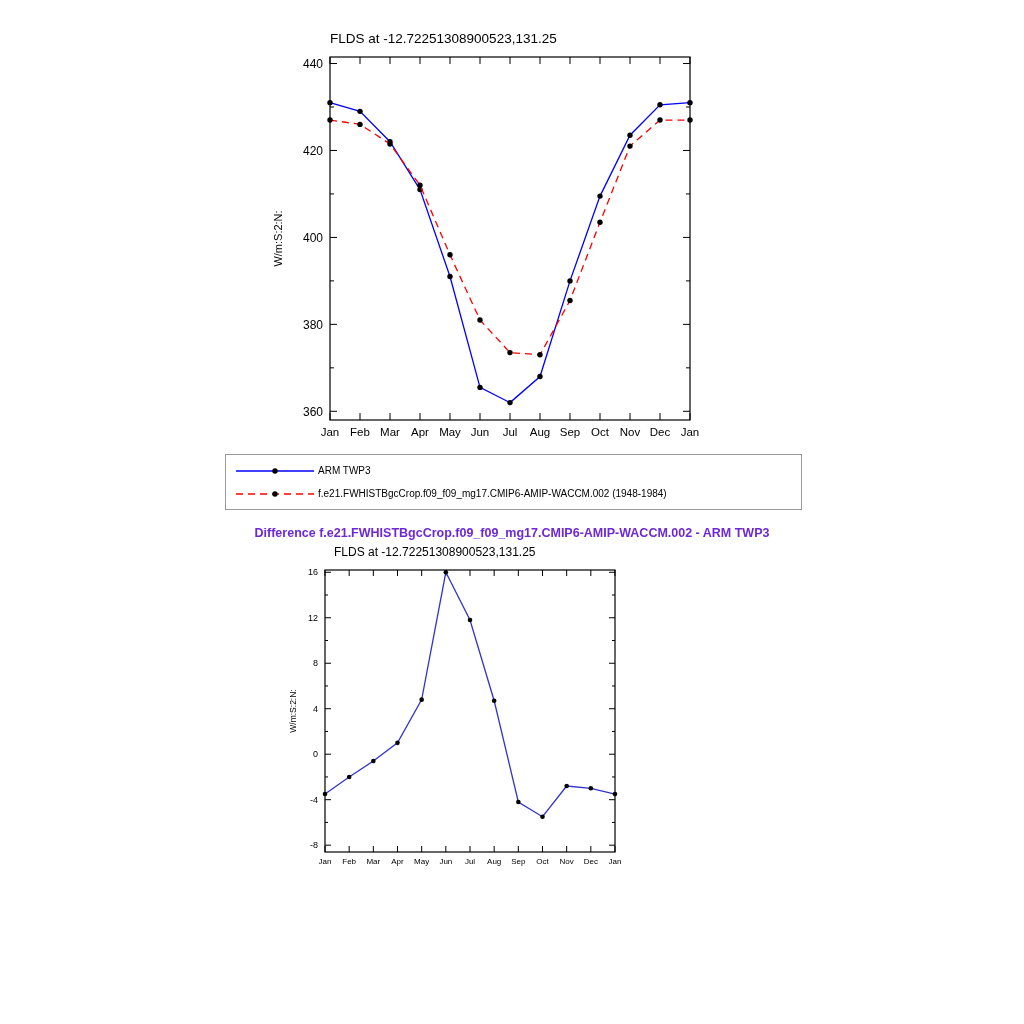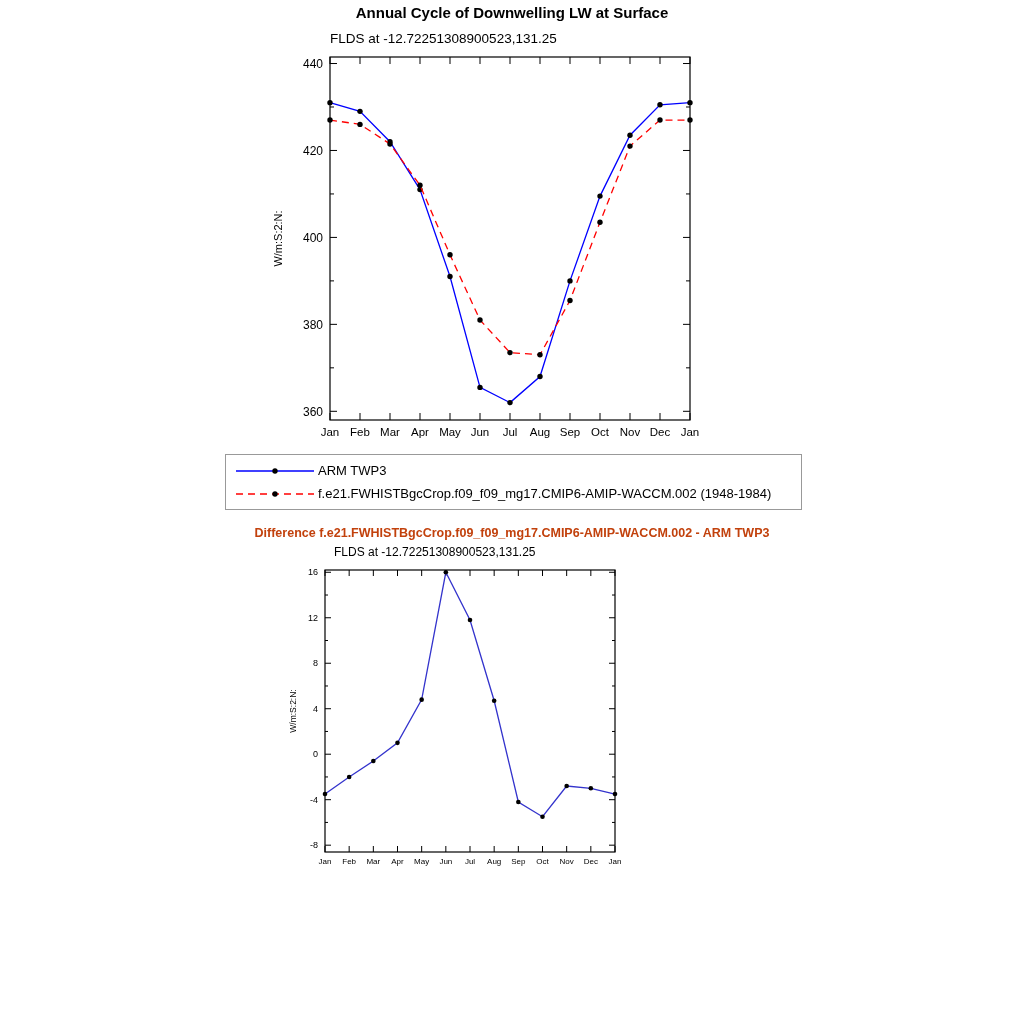--- a/index.html
+++ b/index.html
@@ -6,33 +6,32 @@
   body{background:#ffffff;font-family:"Liberation Sans",sans-serif;}
   .page{position:relative;width:1024px;height:1024px;background:#ffffff;overflow:hidden;}
   .chart-title-1{position:absolute;top:4px;left:0;width:1024px;text-align:center;
     font-size:15px;font-weight:bold;color:#000;}
   .chart-subtitle-1{position:absolute;top:31px;left:330px;font-size:13.5px;color:#000;}
   .chart-svg-1{position:absolute;top:48px;left:270px;}
   .legend-box{position:absolute;top:454px;left:225px;width:577px;box-sizing:border-box;
     border:1px solid #999;padding:4px 6px 4px 8px;background:#fff;}
   .legend-row{display:flex;align-items:center;height:23px;}
   .legend-sample{flex:0 0 auto;margin-right:2px;}
-  .legend-label{font-size:13px;color:#000;white-space:nowrap;}
+  .legend-label{font-size:10px;color:#000;white-space:nowrap;}
   .chart-title-2{position:absolute;top:526px;left:0;width:1024px;text-align:center;
-    font-size:12.5px;font-weight:bold;color:#c2410c;}
+    font-size:12.5px;font-weight:bold;color:#6d28d9;}
   .chart-subtitle-2{position:absolute;top:545px;left:334px;font-size:12px;color:#000;}
   .chart-svg-2{position:absolute;top:558px;left:280px;}
   svg text{font-family:"Liberation Sans",sans-serif;fill:#000;}
 </style>
 </head>
 <body>
 
 <div class="page">
 
-  <div class="chart-title-1">Annual Cycle of Downwelling LW at Surface</div>
   <div class="chart-subtitle-1">FLDS at -12.72251308900523,131.25</div>
   <svg class="chart-svg-1" width="460" height="402">
       <rect x="60" y="9" width="360" height="363" fill="none" stroke="#000" stroke-width="1.2"></rect>
       <line x1="60" y1="372" x2="60" y2="365" stroke="#000"></line>
       <line x1="60" y1="9" x2="60" y2="16" stroke="#000"></line>
       <text x="60" y="388" text-anchor="middle" font-size="11.5">Jan</text>
       <line x1="90" y1="372" x2="90" y2="365" stroke="#000"></line>
       <line x1="90" y1="9" x2="90" y2="16" stroke="#000"></line>
       <text x="90" y="388" text-anchor="middle" font-size="11.5">Feb</text>
       <line x1="120" y1="372" x2="120" y2="365" stroke="#000"></line>

